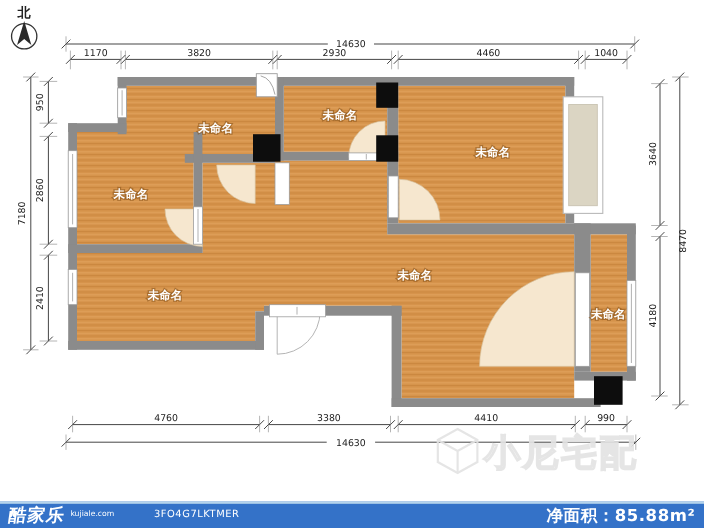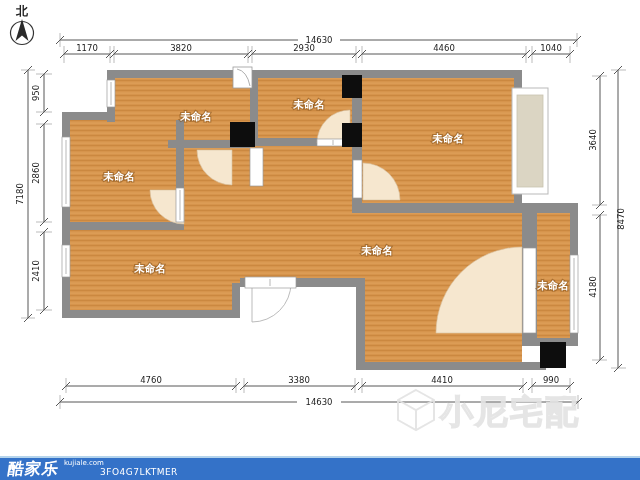--- a/index.html
+++ b/index.html
@@ -7,21 +7,21 @@
           font-family:"DejaVu Sans",sans-serif;}
   svg{display:block;}
   .dim-text{font-size:8.5px;fill:#222;font-family:"DejaVu Sans",sans-serif;}
   .room-label{font-size:10.5px;fill:#ffffff;font-weight:600;paint-order:stroke;
               stroke:rgba(135,82,26,0.55);stroke-width:2.2px;font-family:"DejaVu Sans",sans-serif;}
   .footer{position:absolute;left:0;top:456px;width:640px;height:24px;background:#3472C8;
           border-top:2px solid #B5D4EC;box-sizing:border-box;display:flex;
           justify-content:space-between;align-items:center;padding:0 8px;color:#fff;}
   .footer-left{display:flex;align-items:center;}
   .brand{font-size:16px;font-weight:900;letter-spacing:1px;transform:skewX(-8deg);}
-  .brand-sub{display:flex;flex-direction:column;margin-left:5px;line-height:1.1;}
+  .brand-sub{display:flex;flex-direction:row;margin-left:5px;line-height:1.1;}
   .site{font-size:7px;}
   .code{font-size:9px;margin-left:36px;letter-spacing:.5px;}
   .footer-right{font-weight:bold;font-size:15px;letter-spacing:.5px;}
 </style>
 </head>
 <body>
 
 <div id="screen">
 
 <svg width="640" height="456" viewBox="0 0 640 456">
@@ -192,15 +192,18 @@
 </svg>
 
 <div class="footer">
   <div class="footer-left">
     <span class="brand">酷家乐</span>
     <div class="brand-sub">
       <span class="site">kujiale.com</span>
       <span class="code">3FO4G7LKTMER</span>
     </div>
   </div>
+  <div class="footer-right">
+    <span class="area-label">净面积：</span><span class="area-value">85.88m²</span>
+  </div>
 </div>
 
 </div>
 
 </body></html>

